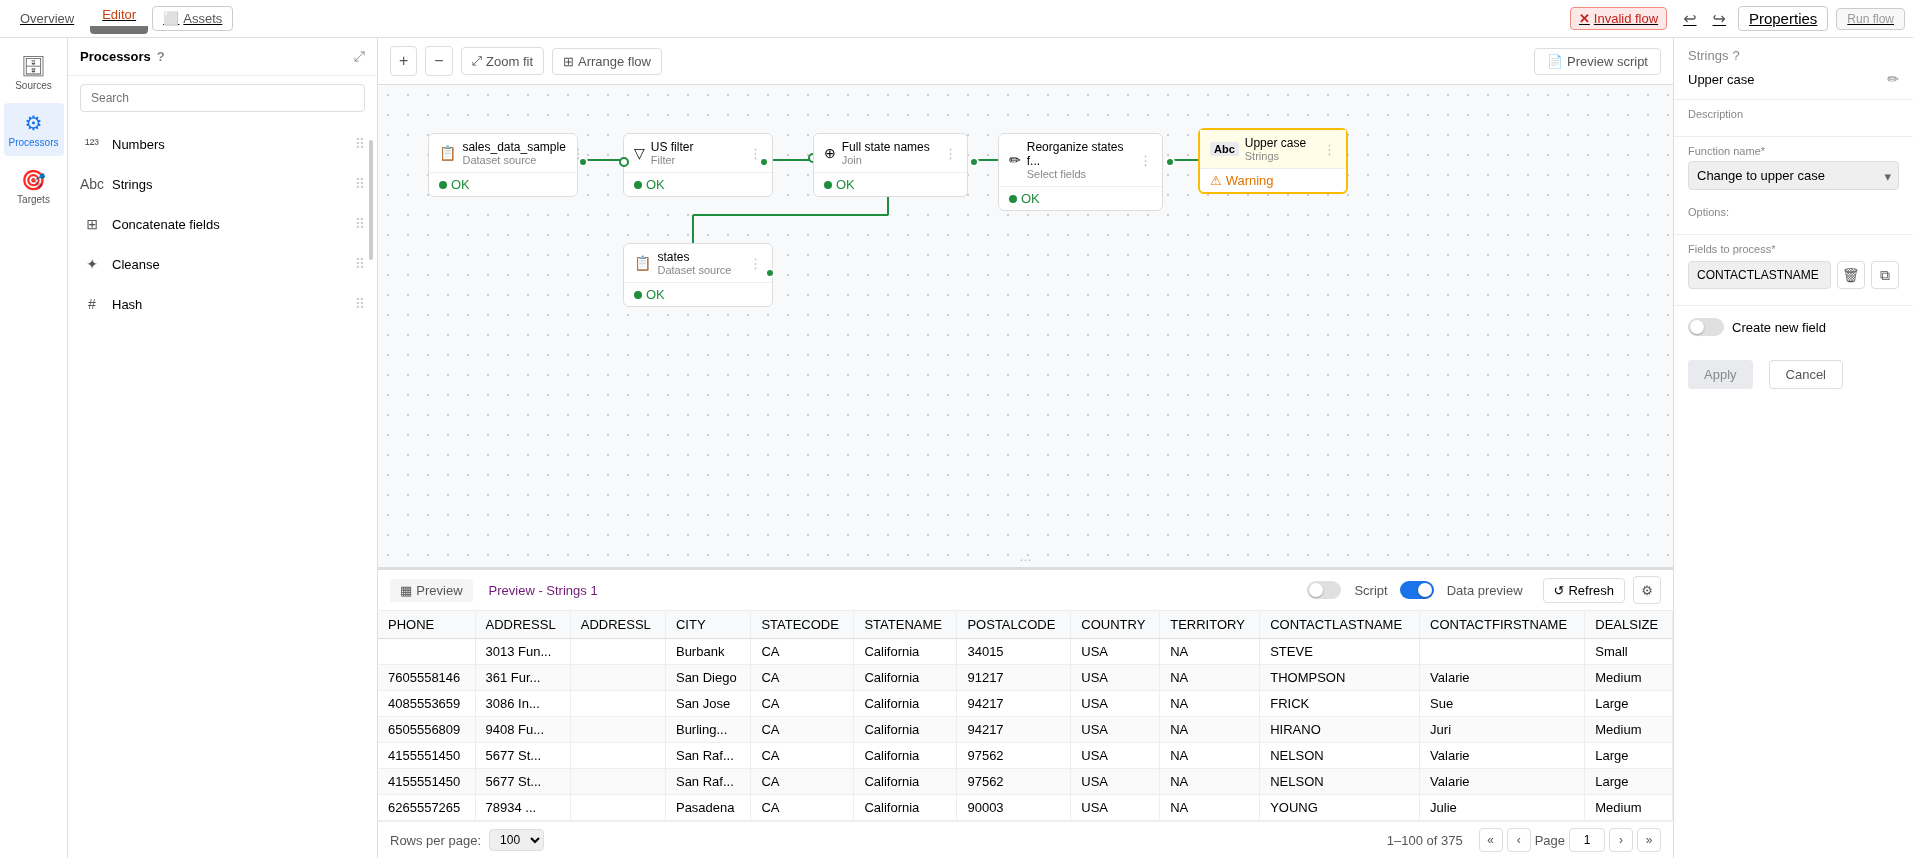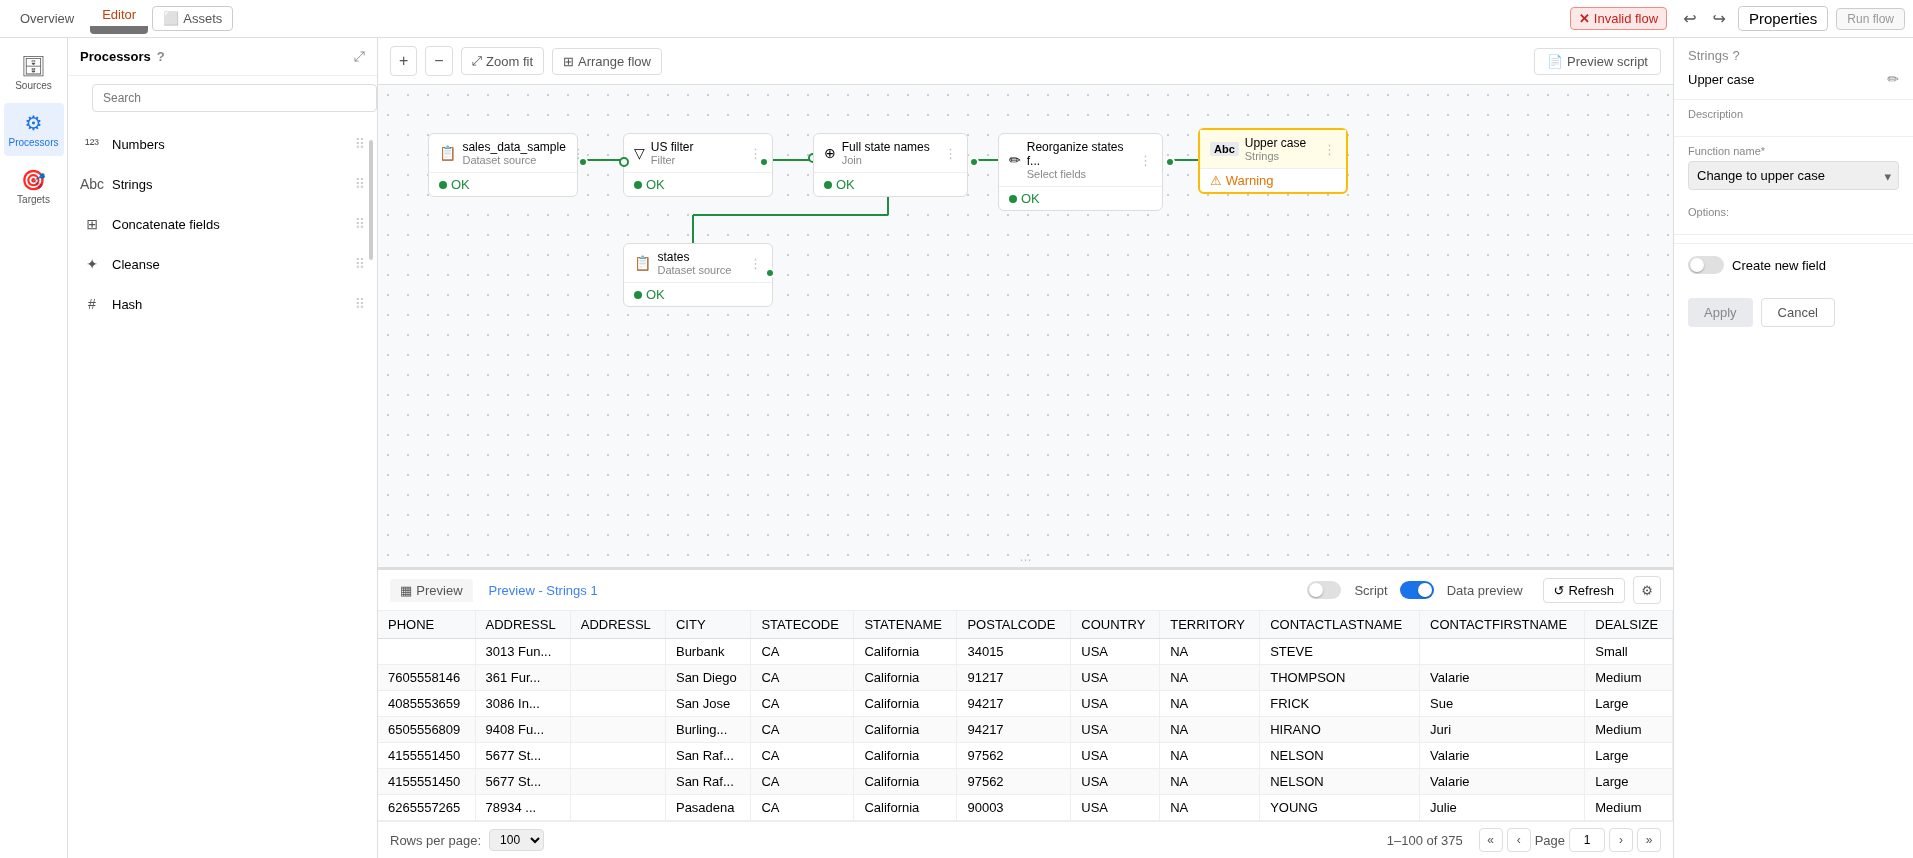--- a/index.html
+++ b/index.html
@@ -1,19 +1,19 @@
 <!DOCTYPE html>
 <html><head>
   <meta charset="utf-8">
   <style>
     * { box-sizing: border-box; margin: 0; padding: 0; font-family: -apple-system, BlinkMacSystemFont, 'Segoe UI', sans-serif; font-size: 13px; }
     body { background: #f5f5f5; overflow: hidden; width: 1913px; height: 858px; display: flex; flex-direction: column; }
 
     
-    .top-bar { display: flex; align-items: center; background: #fff; border-bottom: 1px solid #ddd; height: 38px; padding: 0 8px; gap: 4px; flex-shrink: 0; }
+    .top-bar { display: flex; align-items: center; background: #fff; border-bottom: 1px solid #ddd; height: 38px; padding: 0 8px; gap: 4px; flex-shrink: 0; text-decoration: underline; }
     .tab { padding: 4px 12px; cursor: pointer; border-radius: 4px; font-size: 13px; color: #555; }
     .tab.active { border-bottom: 8px solid #737373; color: #c2410c; font-weight: 500; }
     .tab-assets { display: flex; align-items: center; gap: 4px; padding: 4px 10px; border: 1px solid #ccc; border-radius: 4px; cursor: pointer; }
     .invalid-flow-badge { margin-left: auto; display: flex; align-items: center; gap: 4px; background: #fce8e6; border: 1px solid #f28b82; border-radius: 4px; padding: 3px 8px; color: #c5221f; font-size: 12px; }
     .invalid-x { color: #c5221f; font-weight: bold; }
     .top-bar-actions { display: flex; align-items: center; gap: 8px; margin-left: 8px; }
     .undo-btn, .redo-btn { background: none; border: none; cursor: pointer; font-size: 16px; color: #555; padding: 2px 4px; }
     .properties-btn { border: 1px solid #ccc; border-radius: 4px; padding: 3px 10px; cursor: pointer; background: #fff; font-size: 15px; }
     .run-flow-btn { border: 1px solid #ccc; border-radius: 4px; padding: 3px 10px; cursor: pointer; background: #f8f8f8; font-size: 12px; color: #999; }
 
@@ -27,21 +27,21 @@
     .sidebar-icon { font-size: 20px; margin-bottom: 2px; }
     .sidebar-label { font-size: 10px; text-align: center; }
 
     
     .processors-panel { width: 310px; background: #fff; border-right: 1px solid #ddd; display: flex; flex-direction: column; flex-shrink: 0; }
     .panel-header { display: flex; align-items: center; padding: 10px 12px; border-bottom: 1px solid #eee; justify-content: space-between; }
     .panel-title { font-weight: 600; font-size: 14px; display: flex; align-items: center; gap: 6px; }
     .help-icon { color: #888; font-size: 13px; }
     .panel-controls { display: flex; gap: 4px; }
     .panel-pin { color: #888; cursor: pointer; font-size: 14px; }
-    .search-box { margin: 8px 24px; padding: 6px 10px; border: 1px solid #ddd; border-radius: 4px; width: calc(100% - 24px); font-size: 12px; }
+    .search-box { margin: 8px 12px; padding: 6px 10px; border: 1px solid #ddd; border-radius: 4px; width: calc(100% - 24px); font-size: 12px; }
     .processor-list { overflow-y: auto; flex: 1; padding: 4px 0; position: relative; }
     .processor-item { display: flex; align-items: center; padding: 8px 12px; cursor: pointer; justify-content: space-between; }
     .processor-left { display: flex; align-items: center; gap: 8px; }
     .proc-icon { width: 24px; height: 24px; display: flex; align-items: center; justify-content: center; color: #555; font-size: 14px; }
     .proc-name { font-size: 13px; }
     .proc-drag { color: #ccc; font-size: 14px; cursor: grab; }
     .scroll-indicator { position: absolute; right: 4px; top: 0; bottom: 0; width: 4px; }
     .scroll-bar { position: absolute; right: 0; width: 4px; background: #ccc; border-radius: 2px; top: 20px; height: 120px; }
 
     
@@ -86,30 +86,30 @@
     .rp-select-arrow { position: absolute; right: 8px; top: 50%; transform: translateY(-50%); color: #666; pointer-events: none; }
     .rp-checkbox-row { display: flex; align-items: center; gap: 8px; padding: 4px 0; }
     .rp-checkbox { width: 36px; height: 18px; background: #e0e0e0; border-radius: 9px; cursor: pointer; position: relative; }
     .rp-checkbox-knob { width: 14px; height: 14px; background: #fff; border-radius: 50%; position: absolute; top: 2px; left: 2px; transition: left 0.2s; box-shadow: 0 1px 2px rgba(0,0,0,0.3); }
     .rp-fields-section { padding: 4px 14px; }
     .fields-label { font-size: 11px; color: #888; margin-bottom: 6px; }
     .field-row { display: flex; align-items: center; gap: 6px; margin-bottom: 8px; }
     .field-select-wrap { flex: 1; position: relative; }
     .field-select { width: 100%; padding: 6px 8px; border: 1px solid #ddd; border-radius: 4px; font-size: 12px; appearance: none; }
     .field-action-btn { width: 28px; height: 28px; border: 1px solid #ddd; border-radius: 4px; background: #fff; cursor: pointer; display: flex; align-items: center; justify-content: center; color: #555; font-size: 14px; }
-    .rp-actions { display: flex; gap: 8px; padding: 12px 14px; }
+    .rp-actions { display: flex; gap: 16px; padding: 12px 14px; }
     .apply-btn { padding: 6px 16px; background: #e8eaed; border: none; border-radius: 4px; cursor: pointer; font-size: 13px; color: #888; }
     .cancel-btn { padding: 6px 16px; background: none; border: 1px solid #ddd; border-radius: 4px; cursor: pointer; font-size: 13px; color: #555; }
     .rp-divider { height: 1px; background: #eee; margin: 4px 0; }
 
     
     .preview-section { display: flex; flex-direction: column; flex-shrink: 0; background: #fff; border-top: 3px solid #ddd; }
     .preview-header { display: flex; align-items: center; padding: 6px 12px; border-bottom: 1px solid #eee; gap: 8px; }
     .preview-tab { display: flex; align-items: center; gap: 4px; padding: 4px 10px; background: #f5f5f5; border-radius: 4px 4px 0 0; font-size: 12px; color: #555; }
-    .preview-title { font-size: 13px; color: #3b82f6; margin-left: 8px; }
+    .preview-title { font-size: 13px; color: #701a75; margin-left: 8px; }
     .preview-toggles { margin-left: auto; display: flex; align-items: center; gap: 12px; font-size: 12px; color: #555; }
     .toggle-switch { display: inline-flex; align-items: center; gap: 13px; }
     .toggle-bg { width: 34px; height: 18px; border-radius: 9px; position: relative; cursor: pointer; }
     .toggle-bg.off { background: #e0e0e0; }
     .toggle-bg.on { background: #1a73e8; }
     .toggle-knob { width: 14px; height: 14px; background: #fff; border-radius: 50%; position: absolute; top: 2px; transition: left 0.2s; box-shadow: 0 1px 2px rgba(0,0,0,0.3); }
     .toggle-bg.off .toggle-knob { left: 2px; }
     .toggle-bg.on .toggle-knob { left: 18px; }
     .preview-actions { display: flex; align-items: center; gap: 8px; margin-left: 12px; }
     .refresh-btn { display: flex; align-items: center; gap: 4px; padding: 4px 10px; border: 1px solid #ddd; border-radius: 4px; cursor: pointer; background: #fff; font-size: 12px; }
@@ -570,20 +570,34 @@
           <option>Change to lower case</option>
           <option>Title case</option>
         </select>
         <span class="rp-select-arrow">▾</span>
       </div>
     </div>
     <div class="rp-section">
       <div class="rp-label">Options:</div>
     </div>
     <div class="rp-divider"></div>
+    <div class="rp-fields-section">
+      <div class="fields-label">Fields to process*</div>
+      <div class="field-row">
+        <div class="field-select-wrap">
+          <select class="field-select">
+            <option>CONTACTLASTNAME</option>
+            <option>CONTACTFIRSTNAME</option>
+            <option>STATENAME</option>
+          </select>
+        </div>
+        <button class="field-action-btn">🗑</button>
+        <button class="field-action-btn">⧉</button>
+      </div>
+    </div>
     <div class="rp-divider"></div>
     <div class="rp-section">
       <div class="rp-checkbox-row">
         <div class="rp-checkbox">
           <div class="rp-checkbox-knob"></div>
         </div>
         <span>Create new field</span>
       </div>
     </div>
     <div class="rp-actions">

